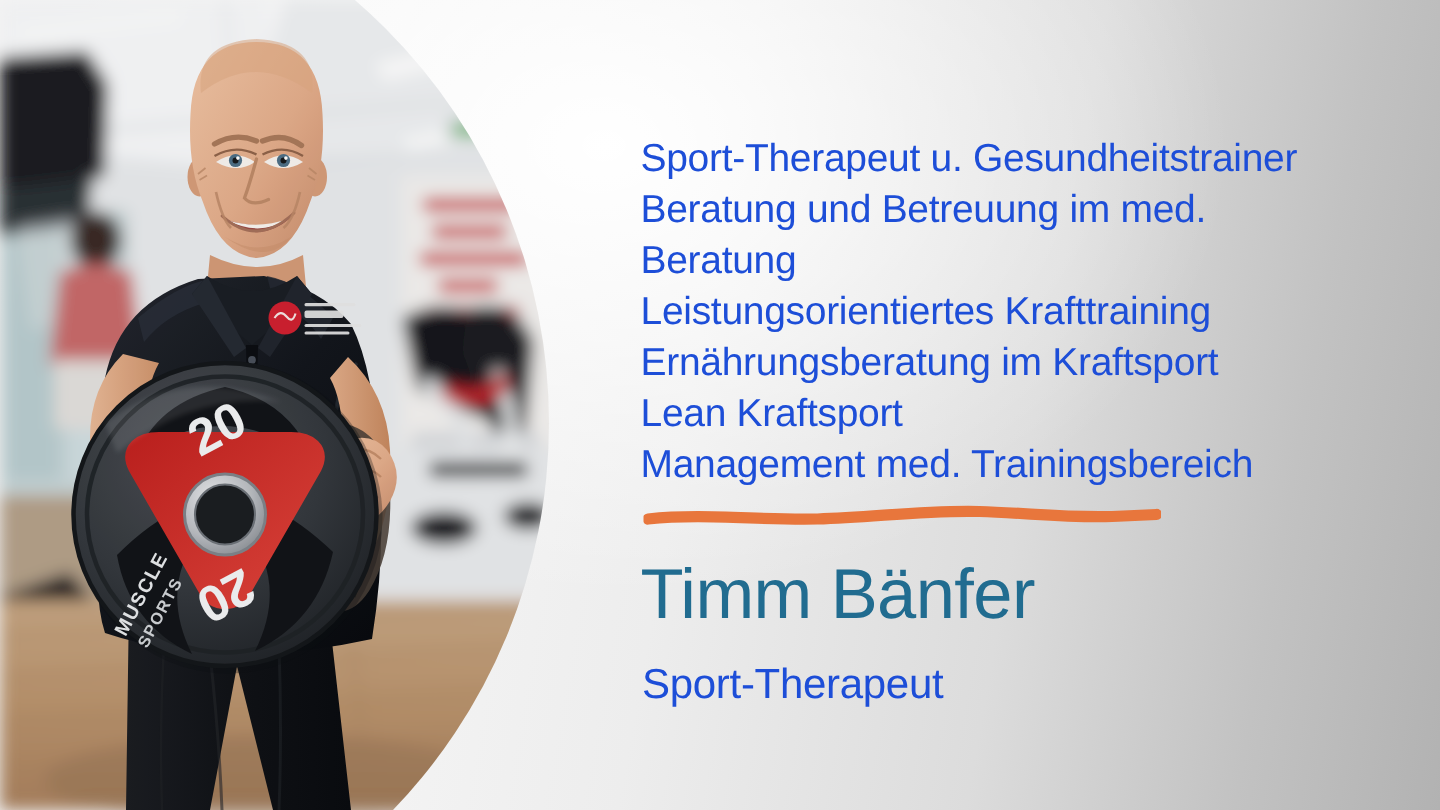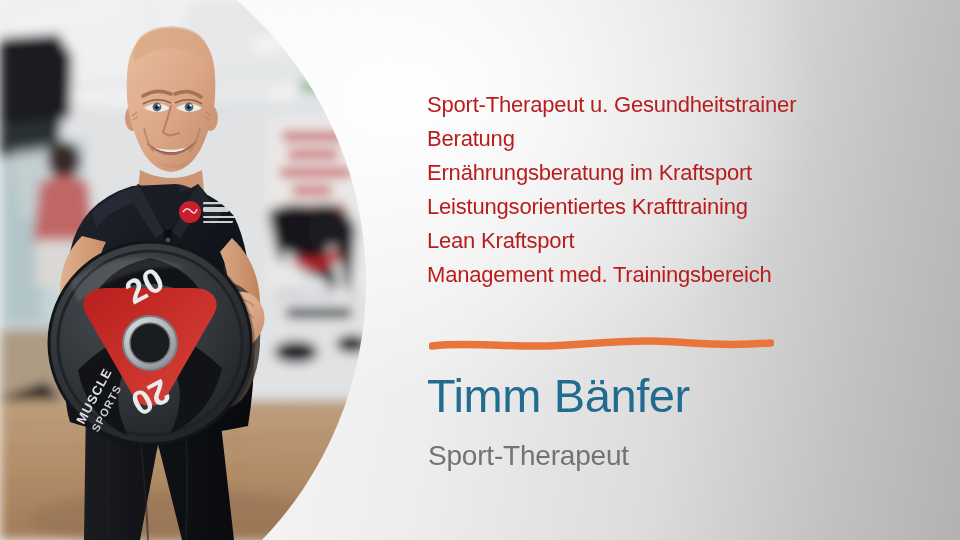--- a/index.html
+++ b/index.html
@@ -51,23 +51,23 @@
     width: 510px;
     height: 540px;
   }
   #credentials {
     position: absolute;
     top: 88px;
     left: 0;
     width: 505px;
   }
   .cred-line {
-    font-size: 22px;
+    font-size: 26px;
     line-height: 34px;
-    color: #b91c1c;
+    color: #1d4ed8;
     letter-spacing: -0.2px;
     white-space: nowrap;
   }
   #divider {
     position: absolute;
     top: 336px;
     left: 2px;
     width: 345px;
     height: 18px;
   }
@@ -80,21 +80,21 @@
     font-weight: 400;
     color: #216c90;
     letter-spacing: -0.4px;
   }
   #role {
     position: absolute;
     top: 437px;
     left: 1px;
     font-size: 28px;
     line-height: 38px;
-    color: #737373;
+    color: #1d4ed8;
     letter-spacing: -0.2px;
   }
 </style>
 </head>
 <body>
 
 <div id="stage">
 
   <div id="bg-panel"></div>
 
@@ -410,23 +410,24 @@
         <rect x="0" y="0" width="380" height="540" fill="#000000" opacity="0.03"></rect>
       </svg>
     </div>
 
   </div>
 
   <div id="text-col">
 
     <div id="credentials">
       <div class="cred-line">Sport-Therapeut u. Gesundheitstrainer</div>
+      <div class="cred-line">Beratung und Betreuung im med.</div>
       <div class="cred-line">Beratung</div>
+      <div class="cred-line">Leistungsorientiertes Krafttraining</div>
       <div class="cred-line">Ernährungsberatung im Kraftsport</div>
-      <div class="cred-line">Leistungsorientiertes Krafttraining</div>
       <div class="cred-line">Lean Kraftsport</div>
       <div class="cred-line">Management med. Trainingsbereich</div>
     </div>
 
     <svg id="divider" viewBox="0 0 345 18" preserveAspectRatio="none">
       <path d="M3 10
                C 40 6, 78 11, 116 10
                C 154 9, 186 4, 224 5
                C 258 6, 288 10, 320 8
                L 342 7" stroke="#e8763c" stroke-width="7.5" fill="none" stroke-linecap="round" stroke-linejoin="round"></path>

